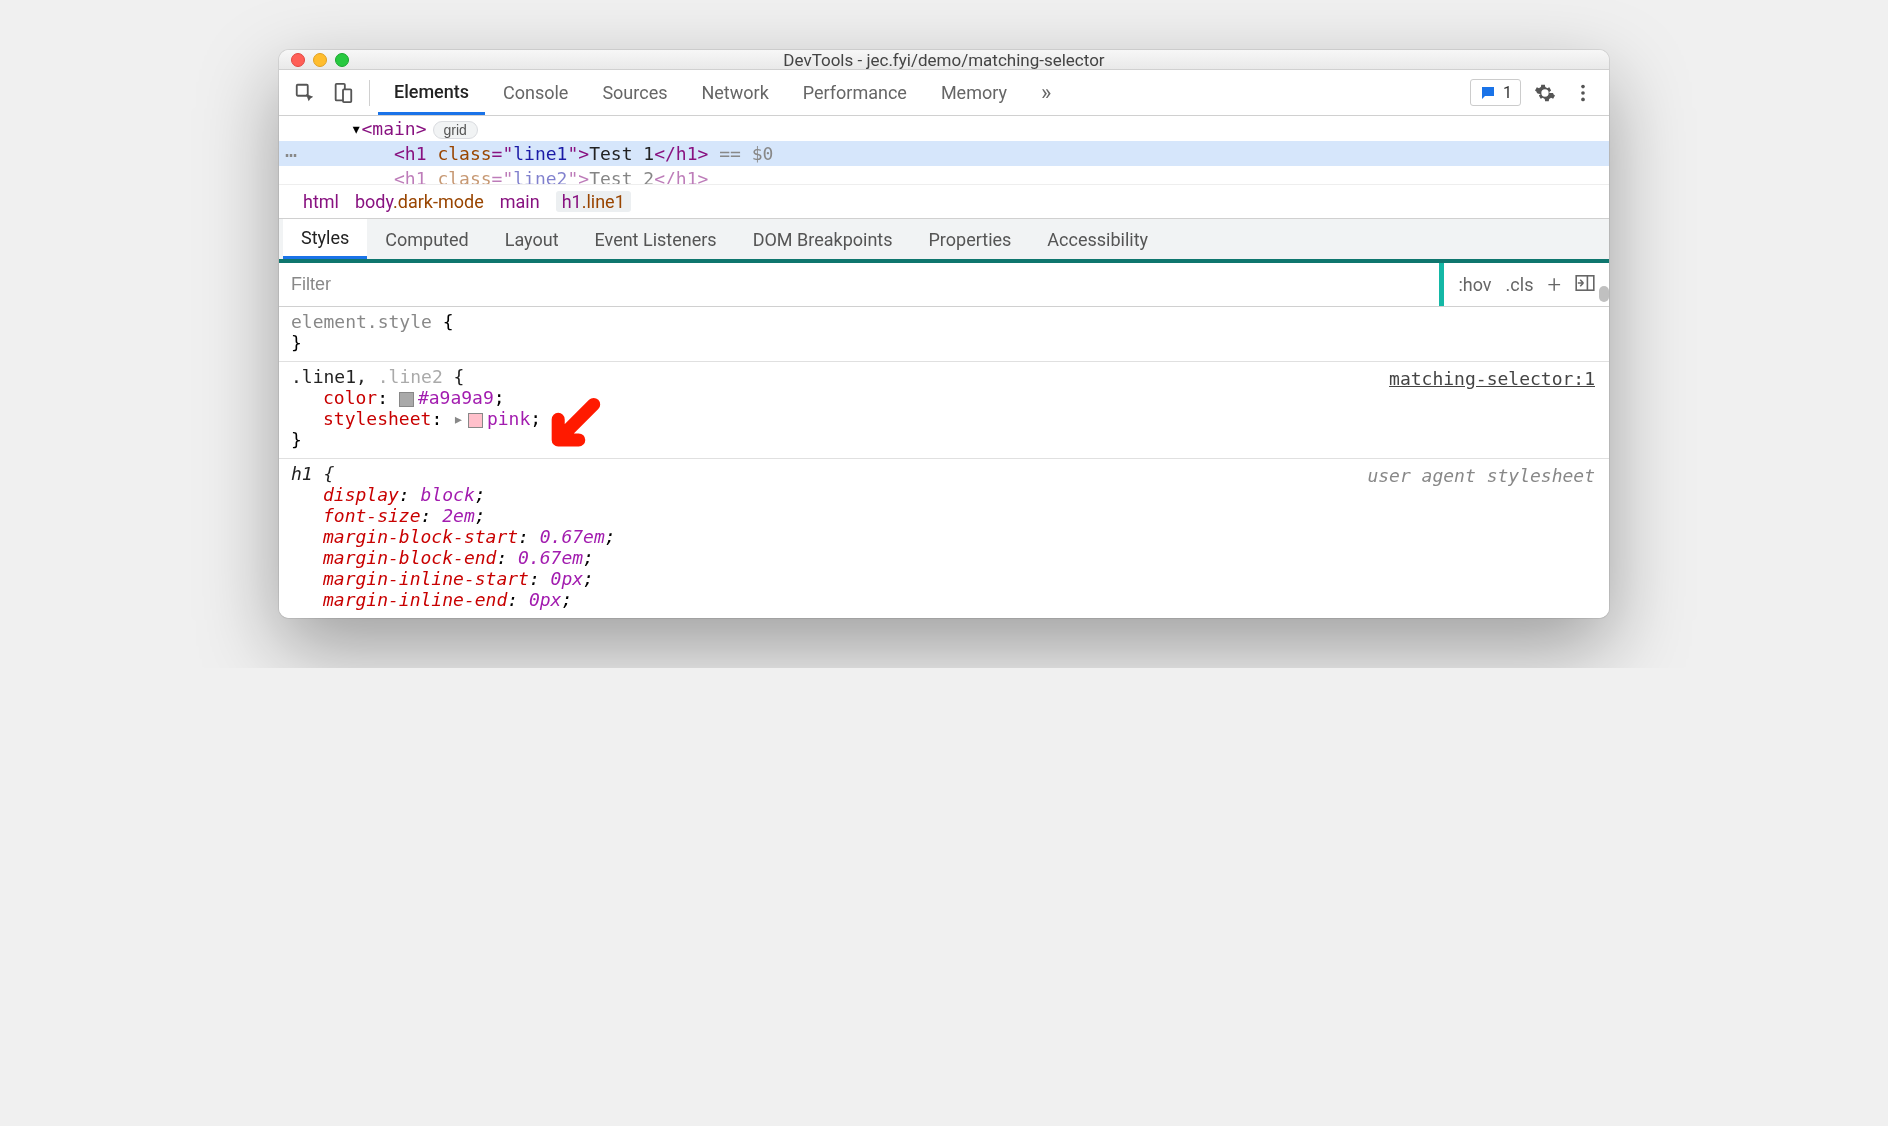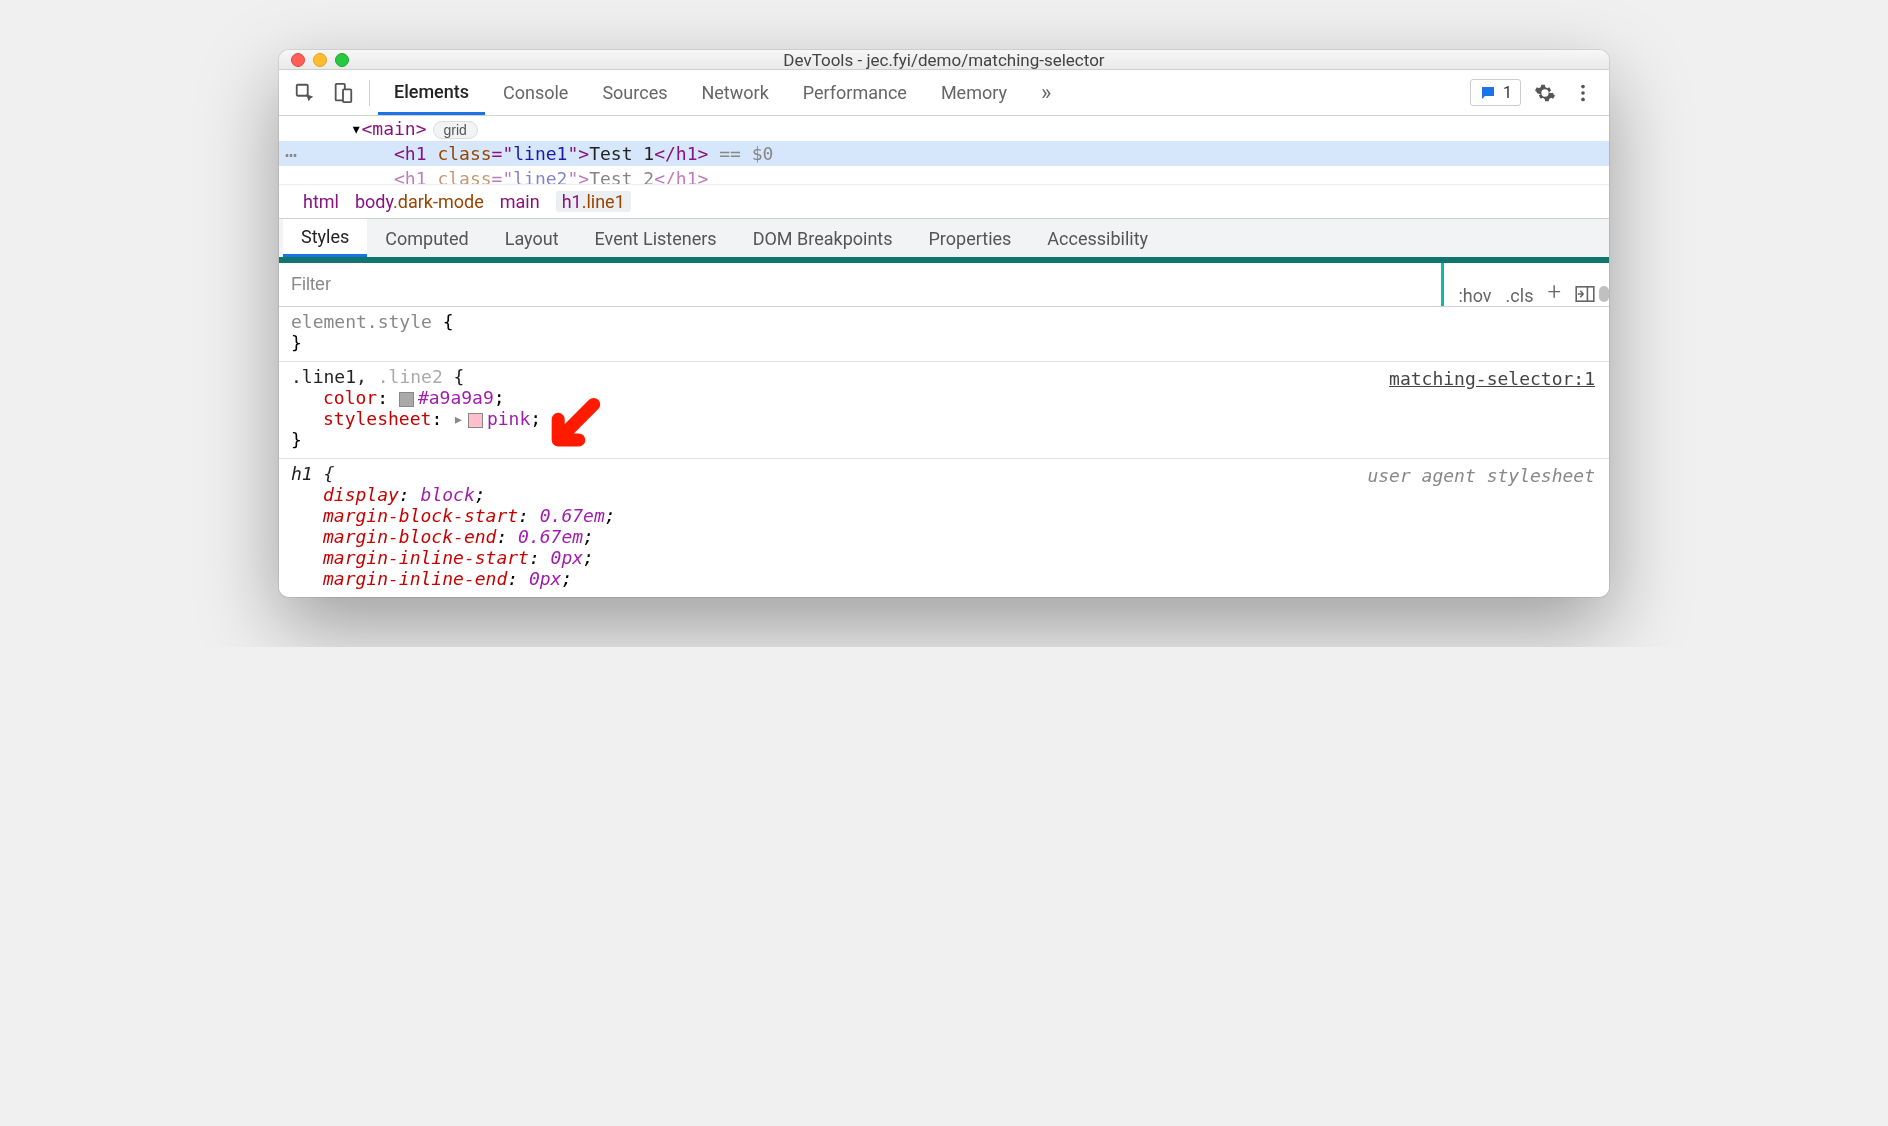--- a/index.html
+++ b/index.html
@@ -49,27 +49,27 @@
   .dom-area { background:#fff; font-family: Menlo, monospace; font-size:18px; position:relative; }
   .dom-line { padding:2px 8px 2px 50px; white-space:pre; }
   .dom-line.sel { background:#d6e6fb; }
   .tag{color:#881280;} .attr{color:#994500;} .val{color:#1a1aa6;} .text{color:#222;} .eqref{color:#888;}
   .grid-badge{display:inline-block; background:#f1f3f4; border:1px solid #dadce0; border-radius:12px; padding:0 10px; font-size:14px; color:#555; margin-left:6px; font-family:-apple-system,sans-serif;}
   .ellipsis-ov { position:absolute; left:6px; top:27px; color:#888; font-size:20px; }
   .breadcrumb { display:flex; gap:16px; padding:6px 24px; border-top:1px solid #eee; border-bottom:1px solid #d0d0d0; font-size:18px; background:#fff;}
   .crumb { color:#881280; cursor:pointer;}
   .crumb .cls{ color:#994500;}
   .crumb.active{ background:#eceff1; padding:0 6px; border-radius:3px;}
-  .subtabs { display:flex; background:#f1f3f4; border-bottom:6px solid #0f766e; height:44px; align-items:center; padding:0 4px;}
+  .subtabs { display:flex; background:#f1f3f4; border-bottom:4px solid #0f766e; height:44px; align-items:center; padding:0 4px;}
   .subtab { padding:0 18px; height:100%; display:flex; align-items:center; color:#555; font-size:18px; cursor:pointer;}
   .subtab.active { background:#fff; color:#222; border-bottom:3px solid #1a73e8;}
   .filter-row { display:flex; align-items:center; border-bottom:1px solid #d0d0d0; height:44px; background:#fff;}
   .filter-input{ flex:1; border:none; outline:none; padding:0 12px; font-size:18px; color:#333;}
   .filter-input::placeholder{color:#888;}
-  .ftools{ display:flex; align-items:flex-end; gap:14px; padding:0 14px; color:#666; font-size:18px; border-left:3px solid #14b8a6; height:100%;}
+  .ftools{ display:flex; align-items:center; gap:14px; padding:0 14px; color:#666; font-size:18px; border-left:5px solid #14b8a6; height:100%;}
   .ftools .ft{ cursor:pointer;}
   .styles-body{ font-family: Menlo, monospace; font-size:18px; background:#fff; overflow:hidden;}
   .rule-block{ border-bottom:1px solid #e0e0e0; padding:4px 12px 8px 12px; position:relative;}
   .rule-block.ua{ font-style:italic;}
   .selector{ color:#222; }
   .selector .dim{ color:#aaa;}
   .prop{ color:#c80000;} .pval{ color:#a21caf;}
   .swatch{display:inline-block;width:15px;height:15px;border:1px solid #888;margin-right:4px;vertical-align:middle;}
   .expand{color:#888;margin-right:4px;}
   .decl{ padding-left:32px;}
@@ -191,20 +191,21 @@
       <div class="selector"><span>.line1</span><span>, </span><span class="dim">.line2</span><span> {</span></div>
       <div class="decl"><span class="prop">color</span><span>: </span><span class="swatch" style="background:#a9a9a9"></span><span class="pval">#a9a9a9</span><span>;</span></div>
       <div class="decl"><span class="prop">stylesheet</span><span>: </span><span class="expand">▸</span><span class="swatch" style="background:#ffc0cb"></span><span class="pval">pink</span><span>;</span></div>
       <div>}</div>
     </div>
 
     <div class="rule-block ua" style="border-bottom:none;">
       <span class="ua-label">user agent stylesheet</span>
       <div class="selector"><span>h1</span><span> {</span></div>
       <div class="decl"><span class="prop">display</span>: <span class="pval">block</span>;</div>
+      <div class="decl"><span class="prop">font-size</span>: <span class="pval">2em</span>;</div>
       <div class="decl"><span class="prop">margin-block-start</span>: <span class="pval">0.67em</span>;</div>
       <div class="decl"><span class="prop">margin-block-end</span>: <span class="pval">0.67em</span>;</div>
       <div class="decl"><span class="prop">margin-inline-start</span>: <span class="pval">0px</span>;</div>
       <div class="decl"><span class="prop">margin-inline-end</span>: <span class="pval">0px</span>;</div>
     </div>
   </div>
 
 </div>
 
 </body></html>

